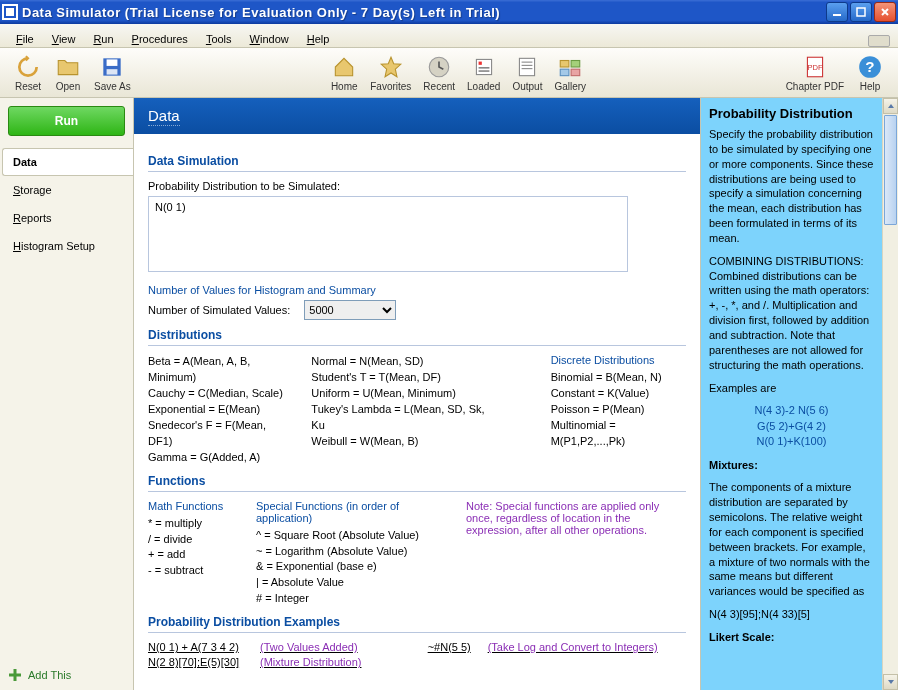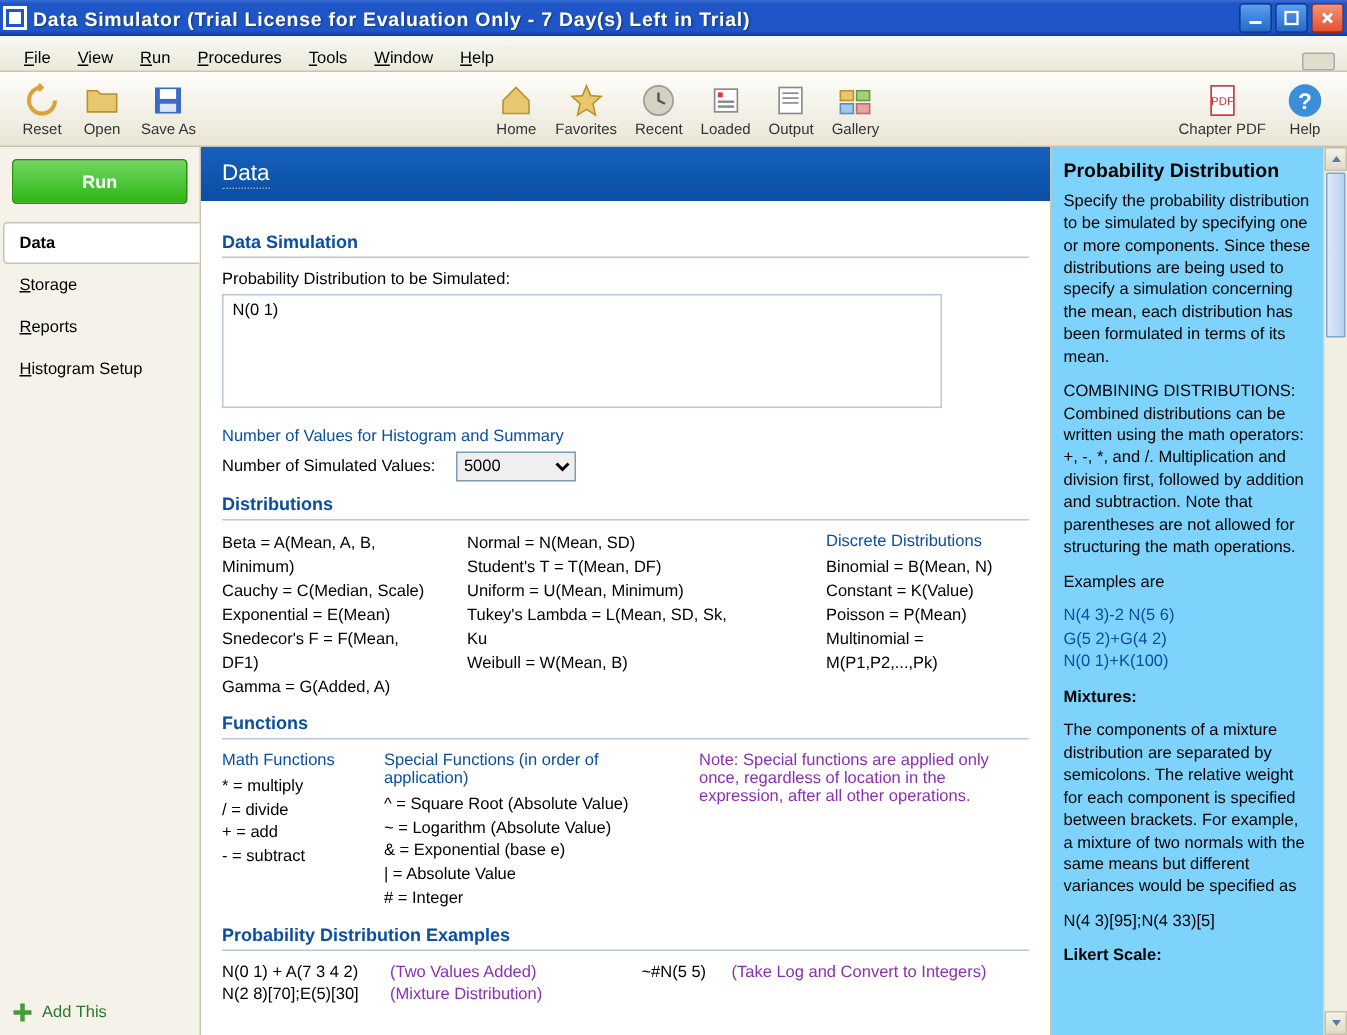--- a/index.html
+++ b/index.html
@@ -46,48 +46,48 @@
 
 .centercol { flex: 1; background: #fff; display: flex; flex-direction: column; overflow: hidden; }
 .centerheader { height: 36px; background: linear-gradient(to bottom, #1560bd, #0b4ea2); color: #fff; display: flex; align-items: center; padding: 0 14px; font-size: 15px; }
 .centerheader .htext { border-bottom: 1px dotted rgba(255,255,255,0.5); padding-bottom: 1px; }
 .centerbody { flex: 1; padding: 12px 14px; overflow-y: auto; }
 .section-title { color: #0b4ea2; font-weight: bold; font-size: 12px; border-bottom: 1px solid #b8c6de; padding-bottom: 3px; margin-bottom: 8px; margin-top: 8px; }
 .fieldlabel { margin-bottom: 4px; }
 .textareabox { width: 480px; height: 76px; border: 1px solid #b8c6de; padding: 4px 6px; font-family: inherit; font-size: 11px; resize: none; }
 .subheader { color: #0b4ea2; margin-top: 10px; margin-bottom: 4px; }
 .numvalrow { display: flex; align-items: center; gap: 14px; }
-.numvalrow select { width: 80px; font-size: 11px; border: 1px solid #7f9db9; height: 20px; }
+.numvalrow select { width: 92px; font-size: 11px; border: 1px solid #7f9db9; height: 20px; }
 
 .distcols { display: flex; gap: 60px; margin-top: 4px; }
 .distcol { }
 .distcol-head { color: #0b4ea2; margin-bottom: 4px; }
 .distline { line-height: 1.45; }
 
 .funcgrid { display: flex; margin-top: 4px; }
 .funccol1 { width: 108px; }
 .funccol2 { width: 200px; }
 .funccol3 { flex: 1; color: #8b2fb5; padding-left: 10px; }
 .funchead { color: #0b4ea2; margin-bottom: 4px; }
 .funcline { line-height: 1.45; }
 
-.exrow { display: flex; align-items: baseline; gap: 10px; margin-top: 3px; }
+.exrow { display: flex; align-items: baseline; gap: 10px; margin-top: 3px; text-decoration: underline; }
 .exformula { min-width: 102px; }
 .exdesc { color: #8b2fb5; }
 .exformula2 { margin-left: 60px; min-width: 50px; }
 
 .rightcol { width: 198px; background: #7dd3fc; border-left: 1px solid #c7c5b0; position: relative; }
 .rightcol .scroll { position: absolute; top: 0; bottom: 0; left: 0; right: 16px; padding: 8px 8px; overflow: hidden; }
 .rightcol .scrollbar { position: absolute; top: 0; bottom: 0; right: 0; width: 16px; background: #f1efe2; border-left: 1px solid #d8d5c0; }
 .rightcol .scrollbar .sbtn { height: 16px; background: linear-gradient(to bottom, #f5f3e8, #dedac6); border: 1px solid #c4c0a8; display: flex; align-items: center; justify-content: center; }
 .rightcol .scrollbar .sthumb { position: absolute; top: 17px; left: 1px; right: 1px; height: 110px; background: linear-gradient(to right, #dbe8f8, #b8d2f0); border: 1px solid #7ba6d8; border-radius: 1px; }
 .rightcol .scrollbar .sbtn.down { position: absolute; bottom: 0; width: 100%; }
 .rightcol h3 { font-size: 13px; font-weight: bold; margin-bottom: 6px; }
 .rightcol p { line-height: 1.35; margin-bottom: 8px; }
-.rightcol .ex { color: #0b4ea2; line-height: 1.4; }
+.rightcol .ex { color: #0b4ea2; text-align: center; line-height: 1.4; }
 .rightcol .bold { font-weight: bold; }
 </style>
 </head>
 <body>
 
 <div class="titlebar">
   <span class="app-icon">
     <svg viewBox="0 0 12 12">
         <rect x="0" y="0" width="12" height="12" fill="#1e56c7"></rect>
         <rect x="2" y="2" width="8" height="8" fill="#fff"></rect>

